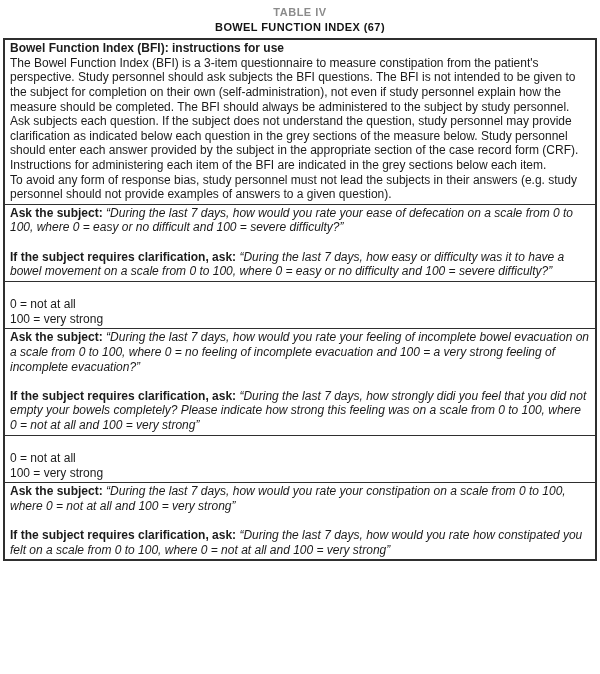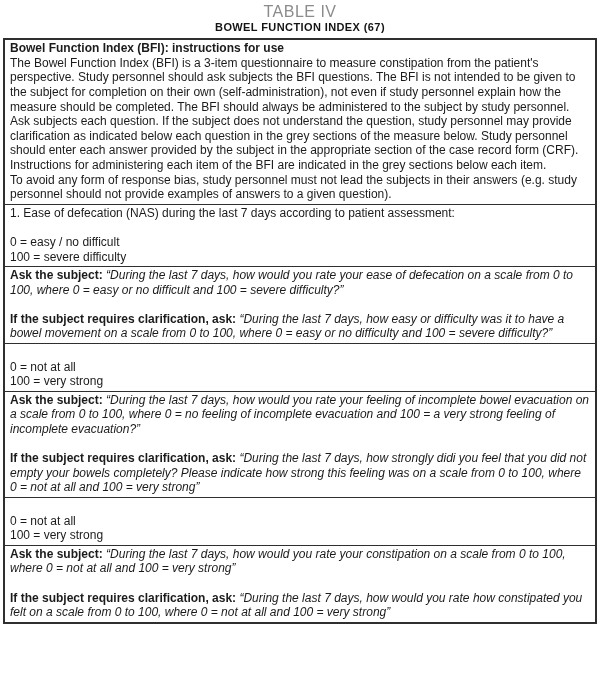--- a/index.html
+++ b/index.html
@@ -11,21 +11,21 @@
   *{margin:0;padding:0;box-sizing:border-box;}
   html,body{background:#ffffff;}
   body{
     width:600px;height:674px;
     font-family:"Liberation Sans","DejaVu Sans",sans-serif;
     font-size:12px;line-height:14.6px;color:var(--text);
     -webkit-font-smoothing:antialiased;
   }
   .page{padding:3px 3px 0 3px;}
   .titleblock{text-align:center;padding:2px 0 4px 0;}
-  .title-line1{font-size:16px;font-weight:normal;letter-spacing:0.5px;color:var(--title_muted);}
+  .title-line1{font-size:11px;font-weight:bold;letter-spacing:0.5px;color:var(--title_muted);}
   .title-line2{font-size:11px;font-weight:bold;letter-spacing:0.4px;color:#141414;}
   .tbl{border:2px solid var(--border);background:#fff;}
   .row{border-top:1px solid var(--border);padding:1px 5px 2px 5px;}
   .row:first-child{border-top:none;}
   .row-banner{
     background:var(--banner_bg);
     text-align:center;font-style:italic;
     padding:1px 5px;
   }
   .bold{font-weight:bold;}
@@ -48,26 +48,20 @@
       <div class="bold">Bowel Function Index (BFI): instructions for use</div>
       <div>The Bowel Function Index (BFI) is a 3-item questionnaire to measure constipation from the patient's perspective. Study personnel should ask subjects the BFI questions. The BFI is not intended to be given to the subject for completion on their own (self-administration), not even if study personnel explain how the measure should be completed. The BFI should always be administered to the subject by study personnel.</div>
       <div>Ask subjects each question. If the subject does not understand the question, study personnel may provide clarification as indicated below each question in the grey sections of the measure below. Study personnel should enter each answer provided by the subject in the appropriate section of the case record form (CRF).</div>
       <div>Instructions for administering each item of the BFI are indicated in the grey sections below each item.</div>
       <div>To avoid any form of response bias, study personnel must not lead the subjects in their answers (e.g. study personnel should not provide examples of answers to a given question).</div>
     </div>
 
 
 
     <div class="row">
-      <div>1. Ease of defecation (NAS) during the last 7 days according to patient assessment:</div>
-      <div class="blank"></div>
-      <div>0 = easy / no difficult</div>
-      <div>100 = severe difficulty</div>
-    </div>
-    <div class="row">
       <div><span class="bold">Ask the subject:</span> <span class="quote">“During the last 7 days, how would you rate your ease of defecation on a scale from 0 to 100, where 0 = easy or no difficult and 100 = severe difficulty?”</span></div>
       <div class="blank"></div>
       <div><span class="bold">If the subject requires clarification, ask:</span> <span class="quote">“During the last 7 days, how easy or difficulty was it to have a bowel movement on a scale from 0 to 100, where 0 = easy or no difficulty and 100 = severe difficulty?”</span></div>
     </div>
 
     <div class="row">
       <div class="blank"></div>
       <div>0 = not at all</div>
       <div>100 = very strong</div>
     </div>

